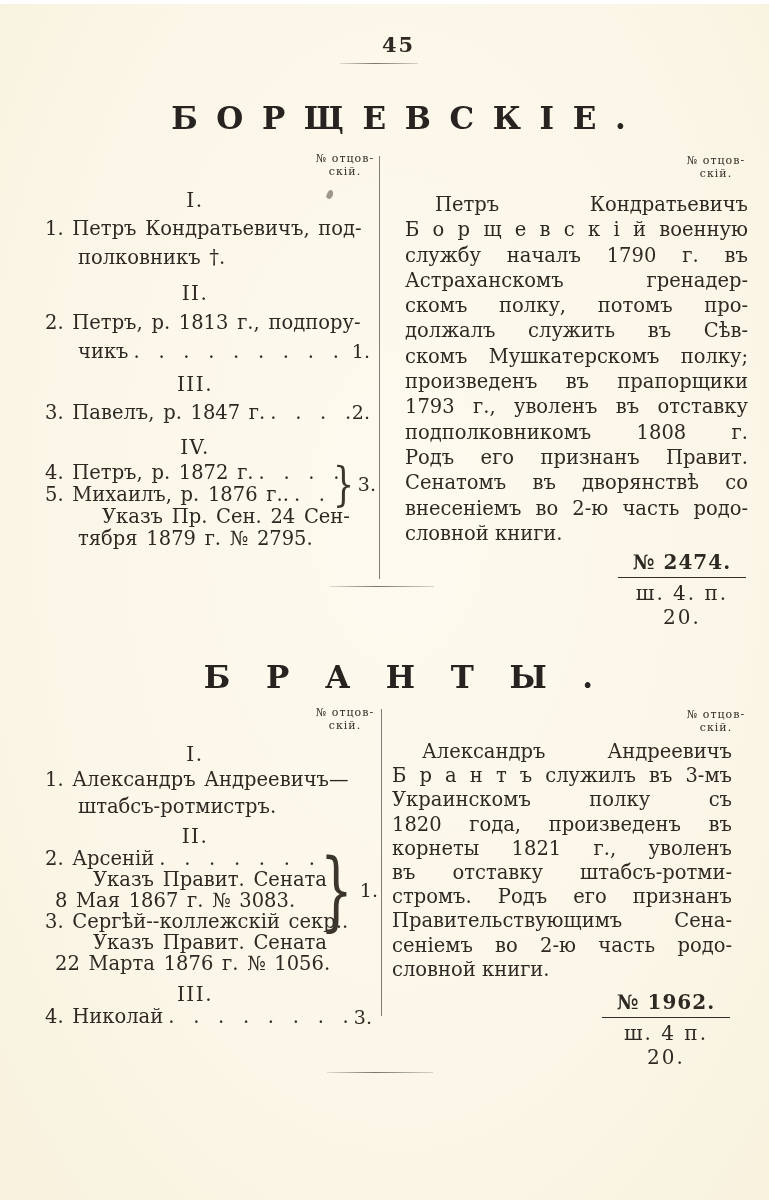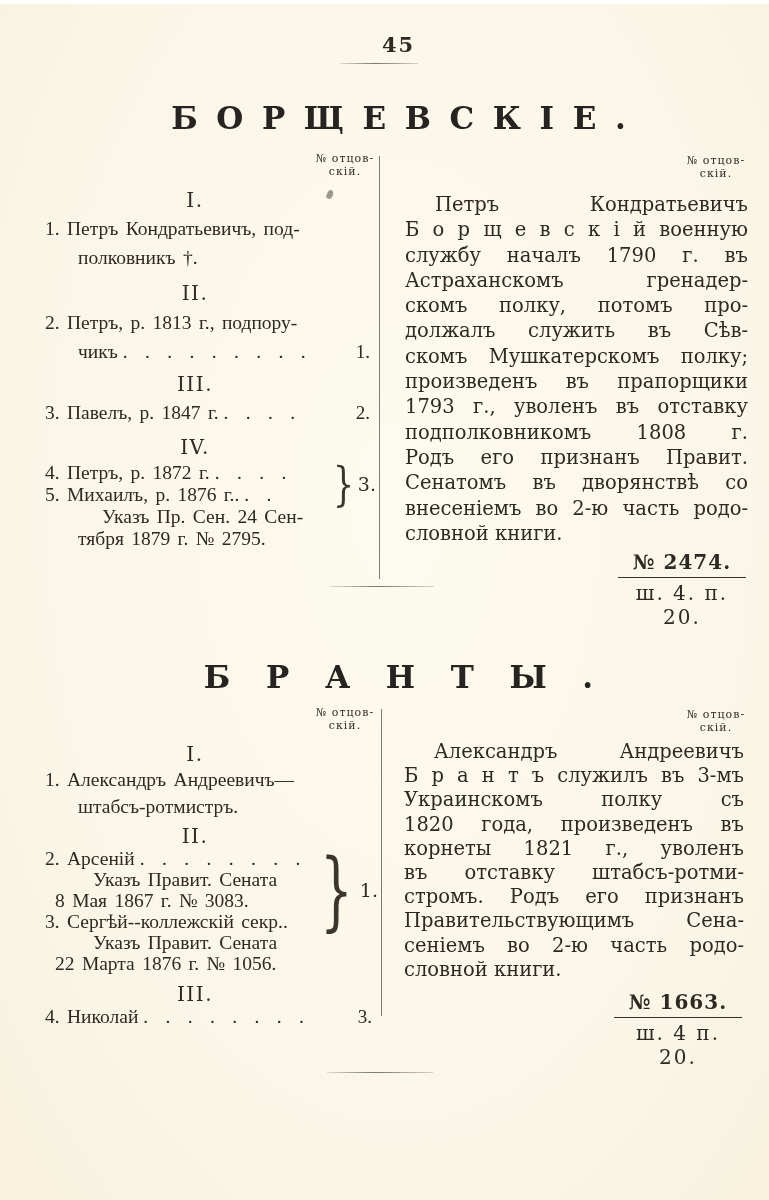--- a/index.html
+++ b/index.html
@@ -21,21 +21,21 @@
   .title { left:0; right:0; text-align:center; font-weight:bold; color:#272320; white-space:nowrap; }
   .title1 { top:96px;  font-size:31px; letter-spacing:.60em; margin-right:-.60em; }
   .title2 { top:655px; font-size:31px; letter-spacing:1.15em; margin-right:-1.15em; }
 
   .colhead { font-size:11px; line-height:12.5px; text-align:center; letter-spacing:1px; color:#2f2b24; }
   .vline { width:1px; background: rgba(52,46,38,.62); }
 
   
   .leftcol { font-size:19.5px; word-spacing:2.5px; }
   .rh   { text-align:center; width:300px; font-size:20px; letter-spacing:1.5px; }
-  .ll   { position:relative; white-space:nowrap;font-family:Liberation Serif, serif; }
+  .ll   { position:relative; white-space:nowrap; }
   .ind1 { padding-left:33px; }
   .ind2 { padding-left:57px; }
   .ind3 { padding-left:48px; }
   .ind4 { padding-left:10px; }
   .dots { letter-spacing:5px; margin-left:5px; }
   .ref  { position:absolute; right:10px; top:0; font-size:19px; }
   .group { position:relative; }
   .gref { position:absolute; right:4px; top:50%; transform:translateY(-50%); font-size:19px; }
   .brace { position:absolute; right:22px; top:50%; color:#3a352d; }
   .brace::before { content:"}"; display:block; font-weight:300; }
@@ -180,32 +180,32 @@
     </div>
     <div class="ll sm ind3">Указъ Правит. Сената</div>
     <div class="ll sm ind4">22 Марта 1876 г. № 1056.</div>
     <div class="rh h3">III.</div>
     <div class="ll e4">
       <span>4. Николай</span><span class="dots">. . . . . . . .</span>
       <span class="ref">3.</span>
     </div>
   </div>
 
-  <div class="abs rightcol rc2" style="left:404px; top:736px; width:340px;">
+  <div class="abs rightcol rc2" style="left:392px; top:736px; width:340px;">
     <div class="rl first">Александръ Андреевичъ</div>
     <div class="rl">Б р а н т ъ служилъ въ 3-мъ</div>
     <div class="rl">Украинскомъ полку съ</div>
     <div class="rl">1820 года, произведенъ въ</div>
     <div class="rl">корнеты 1821 г., уволенъ</div>
     <div class="rl">въ отставку штабсъ-ротми-</div>
     <div class="rl">стромъ. Родъ его признанъ</div>
     <div class="rl">Правительствующимъ Сена-</div>
     <div class="rl">сеніемъ во 2-ю часть родо-</div>
     <div class="rl lastl">словной книги.</div>
     <div class="refblock">
-      <div class="refnum">№ 1663.</div>
+      <div class="refnum">№ 1962.</div>
       <div class="refcode bold">ш. 4 п. 20.</div>
     </div>
   </div>
 
   <div class="abs hrule" style="left:327px; top:1068px; width:106px;"></div>
 
 </div>
 
 </body></html>

